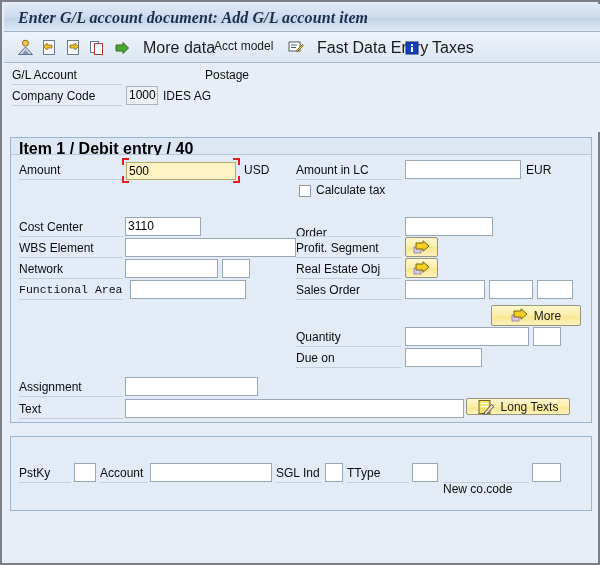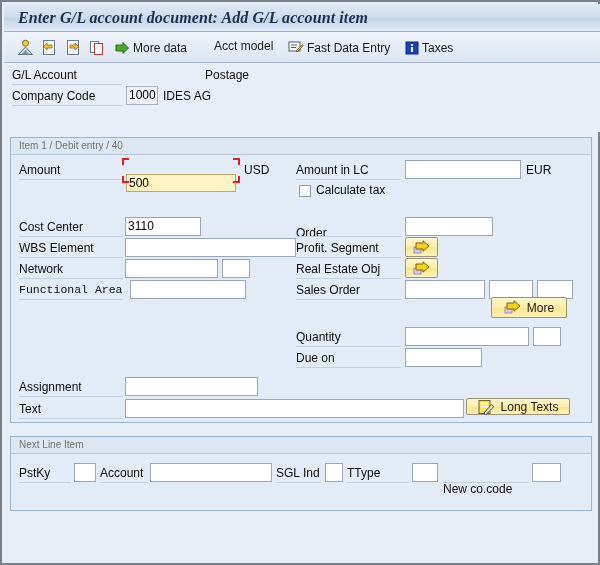--- a/index.html
+++ b/index.html
@@ -30,21 +30,21 @@
     color:#18304d;white-space:nowrap;letter-spacing:.1px;
   }
   
   .toolbar{
     position:absolute;left:2px;top:30px;width:596px;height:31px;
     background:linear-gradient(to bottom,#eff4fa 0%,#e3ebf5 60%,#dce6f2 100%);
     border-bottom:1px solid #a8b8cc;
     box-sizing:border-box;
   }
   .tbitem{position:absolute;top:4px;height:23px;display:flex;align-items:center;cursor:default;}
-  .tblabel{margin-left:3px;font-size:12px;color:#1b1b1b;white-space:nowrap;}
+  .tblabel{margin-left:13px;font-size:16px;color:#1b1b1b;white-space:nowrap;}
   .tbtext{position:absolute;top:7px;font-size:12px;color:#1b1b1b;white-space:nowrap;text-align:right;}
 
   
   .hdr{position:absolute;left:2px;top:61px;width:596px;height:69px;background:#e8eef7;text-align:center;}
   .lbl{position:absolute;font-size:12px;color:#0d0d0d;white-space:nowrap;}
   .lblmono{font-family:"Liberation Mono",monospace;font-size:11.5px;}
   .uline{position:absolute;height:1px;background:#c3cfdd;}
 
   .fld{
     position:absolute;box-sizing:border-box;
@@ -69,21 +69,21 @@
     position:absolute;box-sizing:border-box;
     border:1px solid #9bb4d0;
     background:#e3ebf6;
   }
   .group .ghead{
     position:absolute;left:0;top:0;right:0;height:17px;
     background:#dce7f3;
     border-bottom:1px solid #b6c8dc;
     box-sizing:border-box;
   }
-  .group .ghead span{position:absolute;left:8px;top:2px;font-size:10px;color:#737373;white-space:nowrap;}
+  .group .ghead span{position:absolute;left:8px;top:2px;font-size:16px;color:#000000;white-space:nowrap;font-weight:bold;}
   .gbody{position:absolute;left:0;top:17px;right:0;bottom:0;background:#e3ebf6;}
 
   
   .btn{
     position:absolute;box-sizing:border-box;
     border:1px solid #9a9478;
     border-radius:2px;
     background:linear-gradient(to bottom,#fdf6cf 0%,#fbeea8 50%,#f8e58c 51%,#fcf2bb 100%);
     display:flex;align-items:center;justify-content:center;
     font-size:12px;color:#1b1b1b;cursor:default;
@@ -195,21 +195,21 @@
   <div class="group" style="left:8px;top:135px;width:582px;height:286px;">
     <div class="ghead">
       <span>Item 1 / Debit entry / 40</span>
     </div>
     <div class="gbody">
 
       <div class="lbl" style="left:8px;top:8px;">Amount</div>
       <div class="uline" style="left:8px;top:24px;width:104px;"></div>
 
       <div class="focuswrap" style="left:111px;top:3px;width:118px;height:25px;">
-        <div class="fld focus" style="left:4px;top:16px;width:110px;height:18px;">500</div>
+        <div class="fld focus" style="left:4px;top:4px;width:110px;height:18px;">500</div>
         <div class="corner c-tl"></div>
         <div class="corner c-tr"></div>
         <div class="corner c-bl"></div>
         <div class="corner c-br"></div>
       </div>
       <div class="lbl" style="left:233px;top:8px;">USD</div>
 
       <div class="lbl" style="left:285px;top:8px;">Amount in LC</div>
       <div class="uline" style="left:285px;top:24px;width:105px;"></div>
       <div class="fld" style="left:394px;top:5px;width:116px;height:19px;"></div>
@@ -260,21 +260,21 @@
       <div class="lbl lblmono" style="left:8px;top:128px;">Functional Area</div>
       <div class="uline" style="left:8px;top:144px;width:104px;"></div>
       <div class="fld" style="left:119px;top:125px;width:116px;height:19px;"></div>
 
       <div class="lbl" style="left:285px;top:128px;">Sales Order</div>
       <div class="uline" style="left:285px;top:144px;width:105px;"></div>
       <div class="fld" style="left:394px;top:125px;width:80px;height:19px;"></div>
       <div class="fld" style="left:478px;top:125px;width:44px;height:19px;"></div>
       <div class="fld" style="left:526px;top:125px;width:36px;height:19px;"></div>
 
-      <div class="btn" style="left:480px;top:142px;width:76px;height:21px;">
+      <div class="btn" style="left:480px;top:150px;width:90px;height:21px;">
         <span class="icon">
           <svg width="17" height="15" viewBox="0 0 17 15">
             <rect x="1" y="7" width="7" height="6" fill="#d9c8e8" stroke="#8a7aa0" stroke-width=".8"></rect>
             <path d="M3 3 L10 3 L10 .8 L16 6 L10 11.2 L10 9 L3 9 Z" fill="#f5d020" stroke="#7a6410" stroke-width="1"></path>
           </svg>
         </span>
         <span class="btxt">More</span>
       </div>
 
       <div class="lbl" style="left:285px;top:175px;">Quantity</div>
@@ -303,23 +303,20 @@
             <path d="M5.5 14.5 L7.2 14.9 L6.4 13.4 Z" fill="#333"></path>
           </svg>
         </span>
         <span class="btxt">Long Texts</span>
       </div>
 
     </div>
   </div>
 
   <div class="group" style="left:8px;top:434px;width:582px;height:75px;">
-    <div class="ghead">
-      <span>Next Line Item</span>
-    </div>
     <div class="gbody">
       <div class="lbl" style="left:8px;top:12px;">PstKy</div>
       <div class="uline" style="left:8px;top:28px;width:52px;"></div>
       <div class="fld" style="left:63px;top:9px;width:22px;height:19px;"></div>
 
       <div class="lbl" style="left:89px;top:12px;">Account</div>
       <div class="uline" style="left:89px;top:28px;width:48px;"></div>
       <div class="fld" style="left:139px;top:9px;width:122px;height:19px;"></div>
 
       <div class="lbl" style="left:265px;top:12px;">SGL Ind</div>

